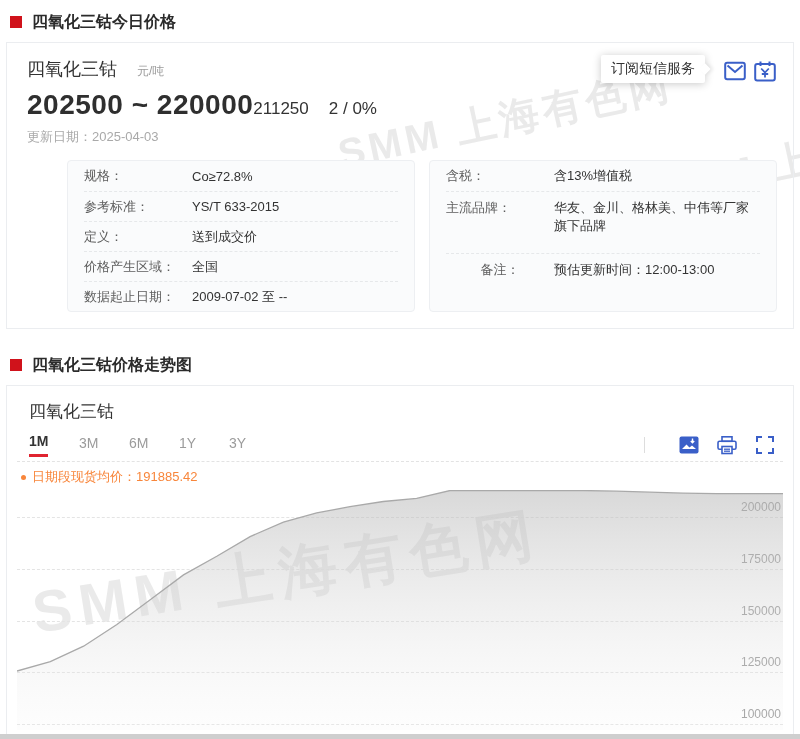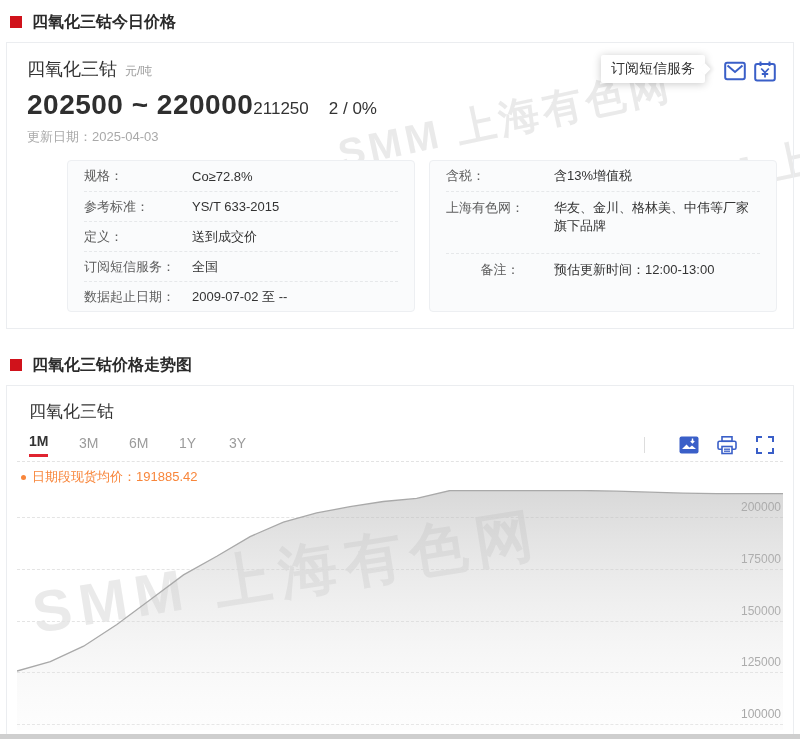--- a/index.html
+++ b/index.html
@@ -20,21 +20,21 @@
   .sec-hd2 { margin-top:24px; }
 
   
   .card { position:relative; z-index:2; margin:8px 6px 0; border:1px solid #ebedf0; background:transparent; }
   .card1 { padding:14px 16px 16px 20px; }
   .card2 { padding:10px 10px 4px; }
 
   
   .pc-title-row { display:flex; align-items:baseline; }
   .pc-name { font-size:18px; color:#333; }
-  .pc-unit { font-size:12px; color:#9b9b9b; margin-left:8px; }
+  .pc-unit { font-size:12px; color:#9b9b9b; margin-left:20px; }
   .price-row { display:flex; align-items:baseline; margin-top:8px; }
   .price-big { font-size:28px; font-weight:600; color:#2f2f2f; letter-spacing:.5px; }
   .price-avg { font-size:17px; color:#333; }
   .price-chg { font-size:17px; color:#333; margin-left:20px; }
   .update-row { margin-top:7px; font-size:13px; color:#a9a9a9; }
 
   .sub-tools { position:absolute; right:16px; top:12px; display:flex; align-items:flex-end; z-index:5; }
   .tooltip { background:#fff; box-shadow:0 1px 8px rgba(0,0,0,.22); border-radius:2px;
              font-size:14px; color:#333; padding:5px 10px; position:relative; margin-right:12px; }
   .tooltip .arr { position:absolute; right:-4px; top:50%; width:8px; height:8px; background:#fff;
@@ -141,35 +141,35 @@
       </div>
       <div class="spec-row">
         <span class="lb">参考标准：</span>
         <span class="vl">YS/T 633-2015</span>
       </div>
       <div class="spec-row">
         <span class="lb">定义：</span>
         <span class="vl">送到成交价</span>
       </div>
       <div class="spec-row">
-        <span class="lb">订阅短信服务：</span>
+        <span class="lb">价格产生区域：</span>
         <span class="vl">全国</span>
       </div>
       <div class="spec-row">
         <span class="lb">数据起止日期：</span>
         <span class="vl">2009-07-02 至 --</span>
       </div>
     </div>
     <div class="spec-table">
       <div class="spec-row">
         <span class="lb">含税：</span>
         <span class="vl">含13%增值税</span>
       </div>
       <div class="spec-row tall h62">
-        <span class="lb">上海有色网：</span>
+        <span class="lb">主流品牌：</span>
         <span class="vl">华友、金川、格林美、中伟等厂家旗下品牌</span>
       </div>
       <div class="spec-row tall h55">
         <span class="lb">备注：</span>
         <span class="vl">预估更新时间：12:00-13:00</span>
       </div>
     </div>
   </div>
 </div>
 

